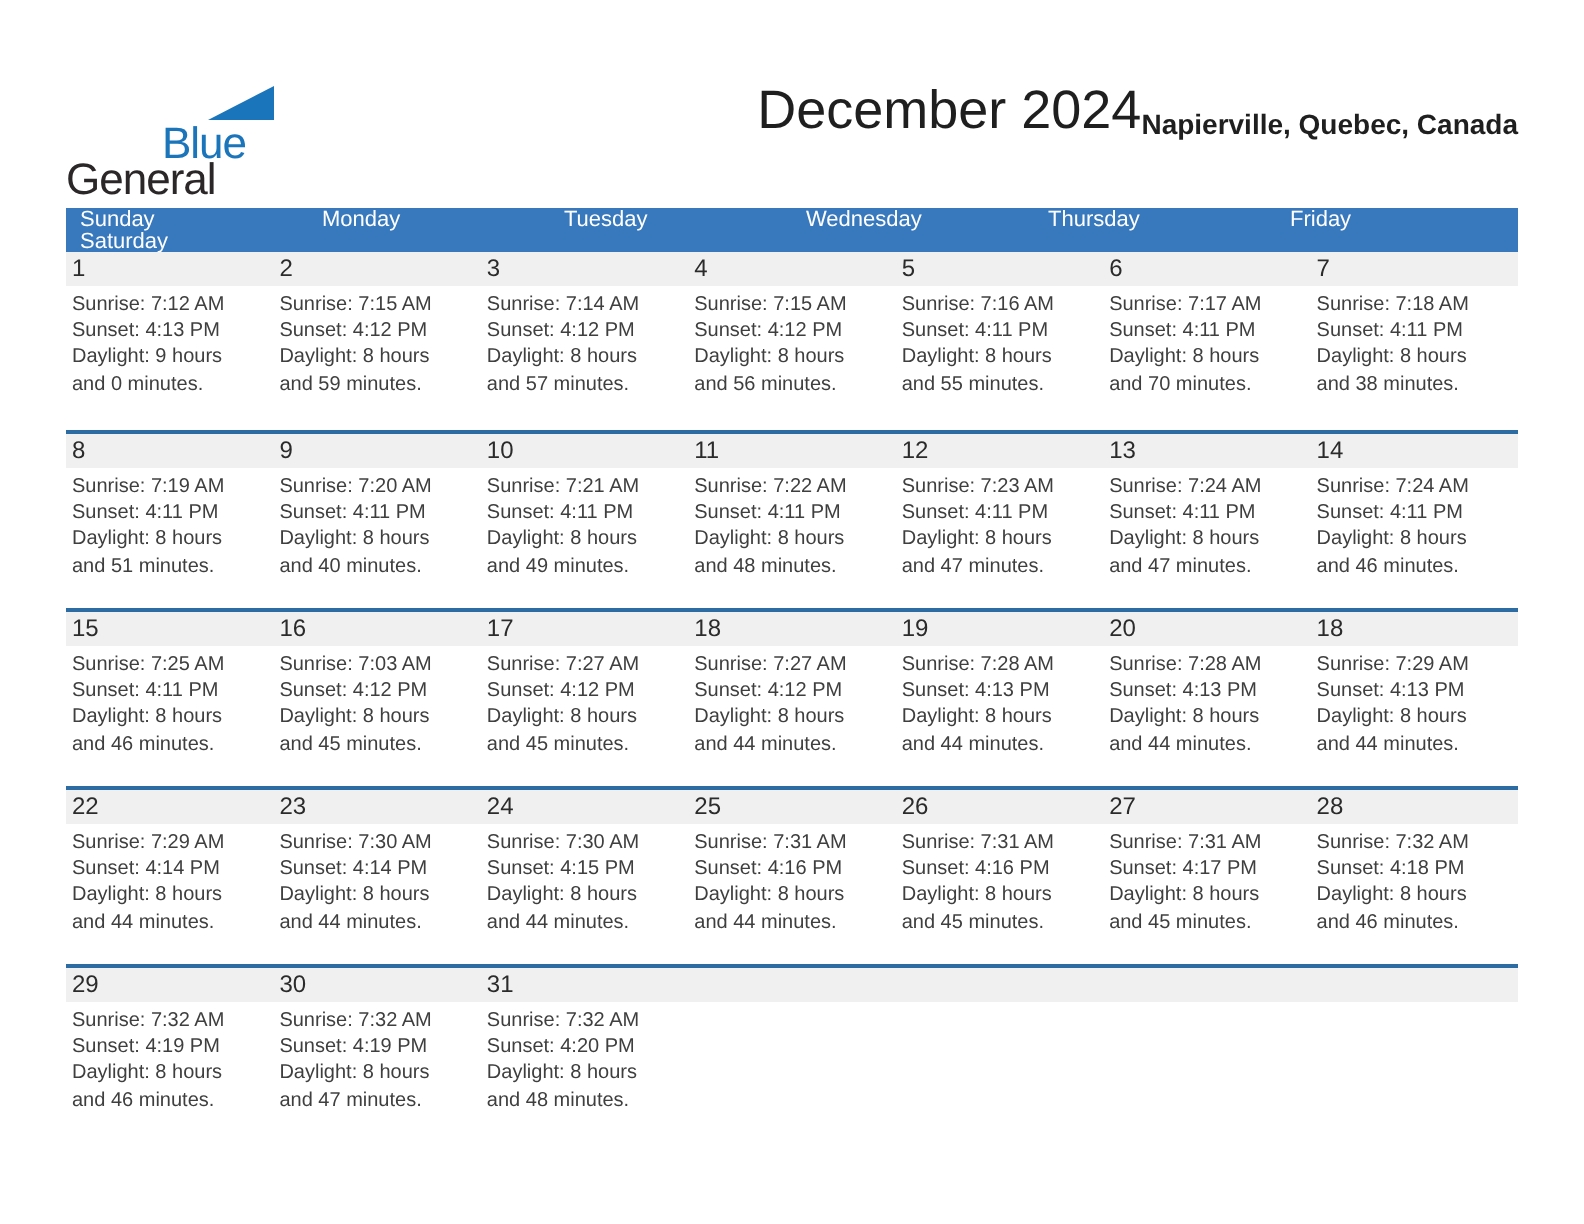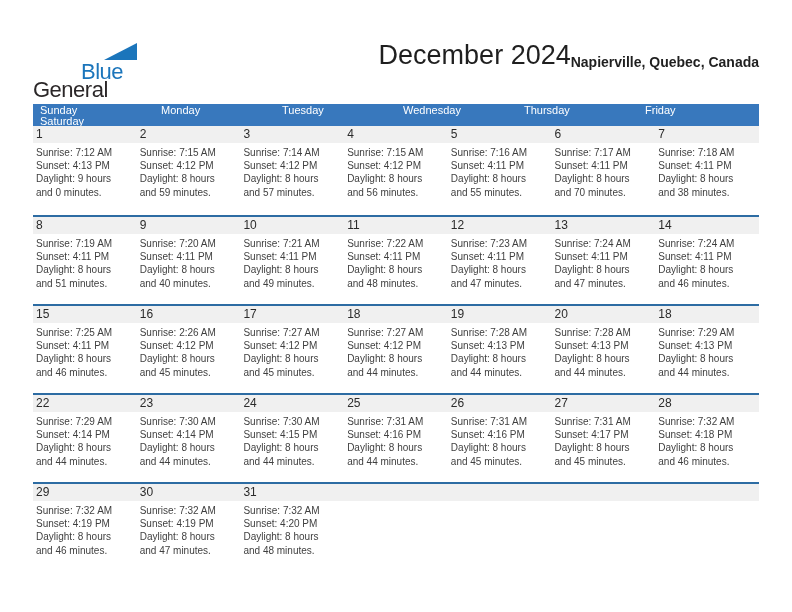--- a/index.html
+++ b/index.html
@@ -273,21 +273,21 @@
           <div class="day-details">
             <div>Sunrise: 7:25 AM</div>
             <div>Sunset: 4:11 PM</div>
             <div>Daylight: 8 hours</div>
             <div>and 46 minutes.</div>
           </div>
         </div>
         <div class="day-cell">
           <div class="day-num">16</div>
           <div class="day-details">
-            <div>Sunrise: 2:26 AM</div>
+            <div>Sunrise: 7:03 AM</div>
             <div>Sunset: 4:12 PM</div>
             <div>Daylight: 8 hours</div>
             <div>and 45 minutes.</div>
           </div>
         </div>
         <div class="day-cell">
           <div class="day-num">17</div>
           <div class="day-details">
             <div>Sunrise: 7:27 AM</div>
             <div>Sunset: 4:12 PM</div>

